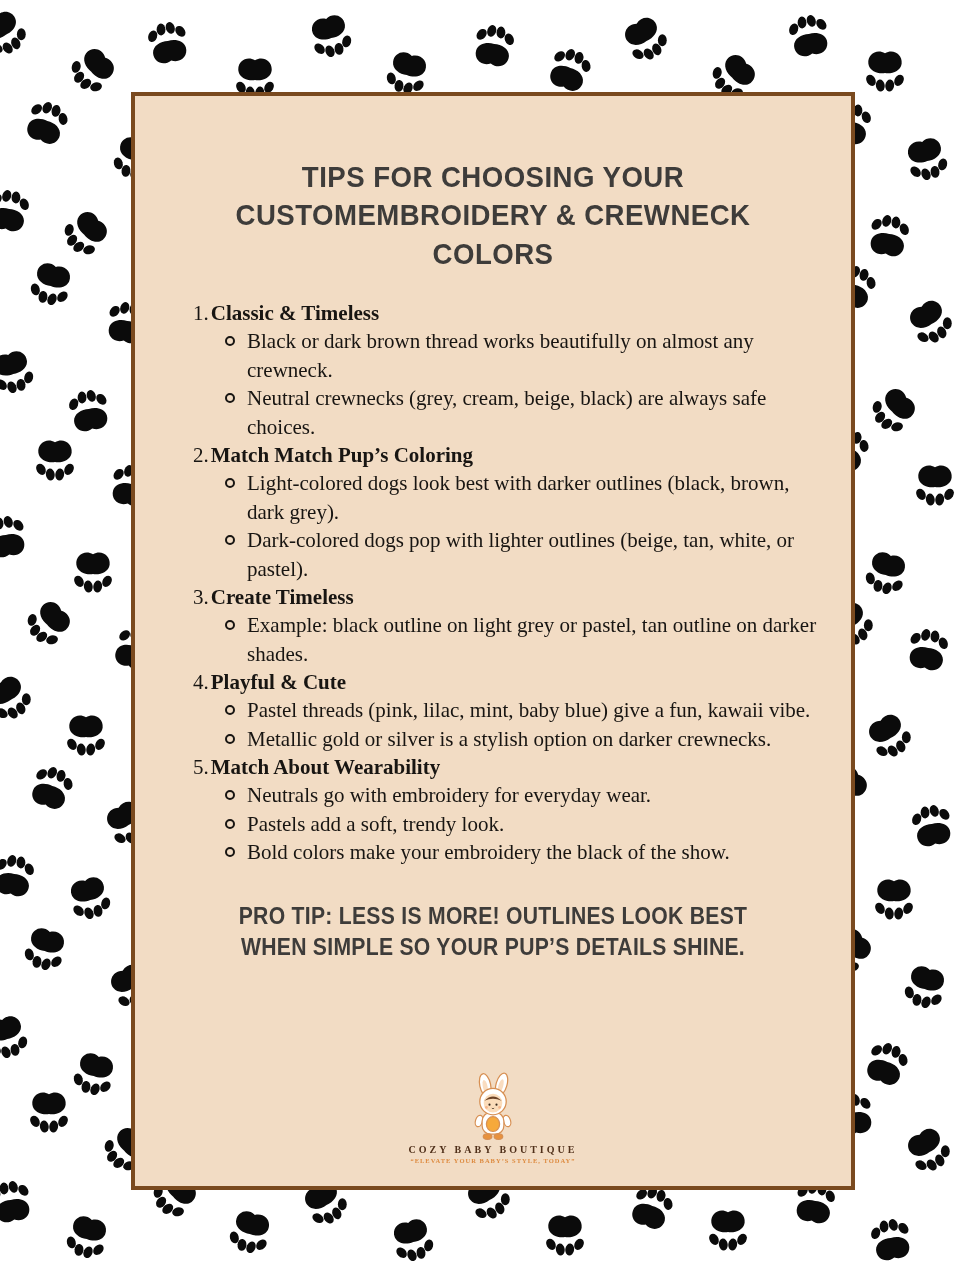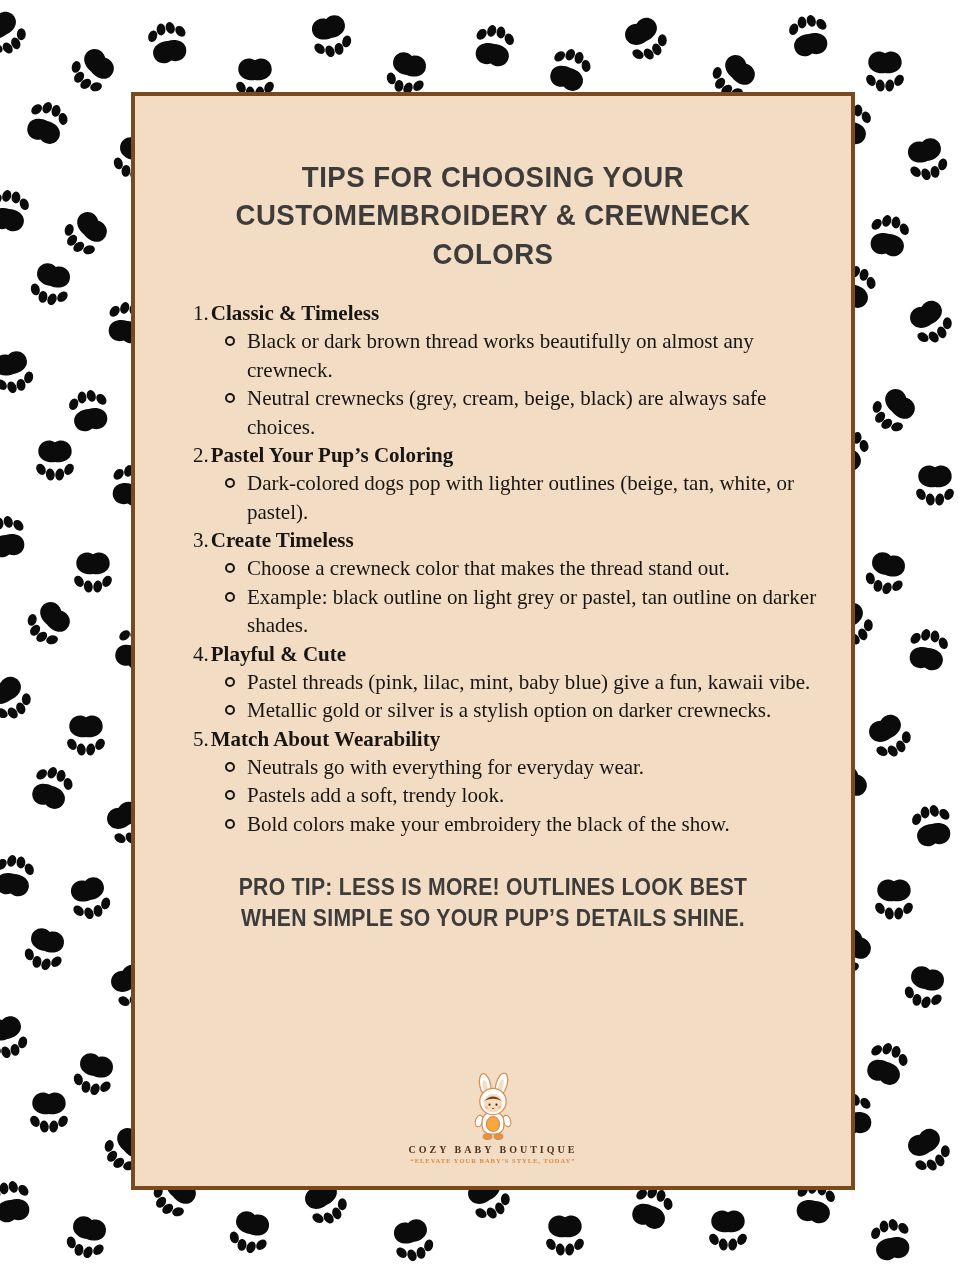--- a/index.html
+++ b/index.html
@@ -1690,35 +1690,35 @@
               <span class="bullet-icon"></span>
               <span class="pt-text">Black or dark brown thread works beautifully on almost any crewneck.</span>
             </li>
             <li>
               <span class="bullet-icon"></span>
               <span class="pt-text">Neutral crewnecks (grey, cream, beige, black) are always safe choices.</span>
             </li>
           </ul>
         </li>
         <li>
-          <div class="tip-head"><span class="tip-num">2.</span><span class="tip-title">Pastel Your Pup’s Coloring</span></div>
+          <div class="tip-head"><span class="tip-num">2.</span><span class="tip-title">Match Match Pup’s Coloring</span></div>
           <ul class="tip-points">
+            <li>
+              <span class="bullet-icon"></span>
+              <span class="pt-text">Light-colored dogs look best with darker outlines (black, brown, dark grey).</span>
+            </li>
             <li>
               <span class="bullet-icon"></span>
               <span class="pt-text">Dark-colored dogs pop with lighter outlines (beige, tan, white, or pastel).</span>
             </li>
           </ul>
         </li>
         <li>
           <div class="tip-head"><span class="tip-num">3.</span><span class="tip-title">Create Timeless</span></div>
           <ul class="tip-points">
-            <li>
-              <span class="bullet-icon"></span>
-              <span class="pt-text">Choose a crewneck color that makes the thread stand out.</span>
-            </li>
             <li>
               <span class="bullet-icon"></span>
               <span class="pt-text">Example: black outline on light grey or pastel, tan outline on darker shades.</span>
             </li>
           </ul>
         </li>
         <li>
           <div class="tip-head"><span class="tip-num">4.</span><span class="tip-title">Playful &amp; Cute</span></div>
           <ul class="tip-points">
             <li>
@@ -1729,21 +1729,21 @@
               <span class="bullet-icon"></span>
               <span class="pt-text">Metallic gold or silver is a stylish option on darker crewnecks.</span>
             </li>
           </ul>
         </li>
         <li>
           <div class="tip-head"><span class="tip-num">5.</span><span class="tip-title">Match About Wearability</span></div>
           <ul class="tip-points">
             <li>
               <span class="bullet-icon"></span>
-              <span class="pt-text">Neutrals go with everything for everyday wear.</span>
+              <span class="pt-text">Neutrals go with embroidery for everyday wear.</span>
             </li>
             <li>
               <span class="bullet-icon"></span>
               <span class="pt-text">Pastels add a soft, trendy look.</span>
             </li>
             <li>
               <span class="bullet-icon"></span>
               <span class="pt-text">Bold colors make your embroidery the black of the show.</span>
             </li>
           </ul>

